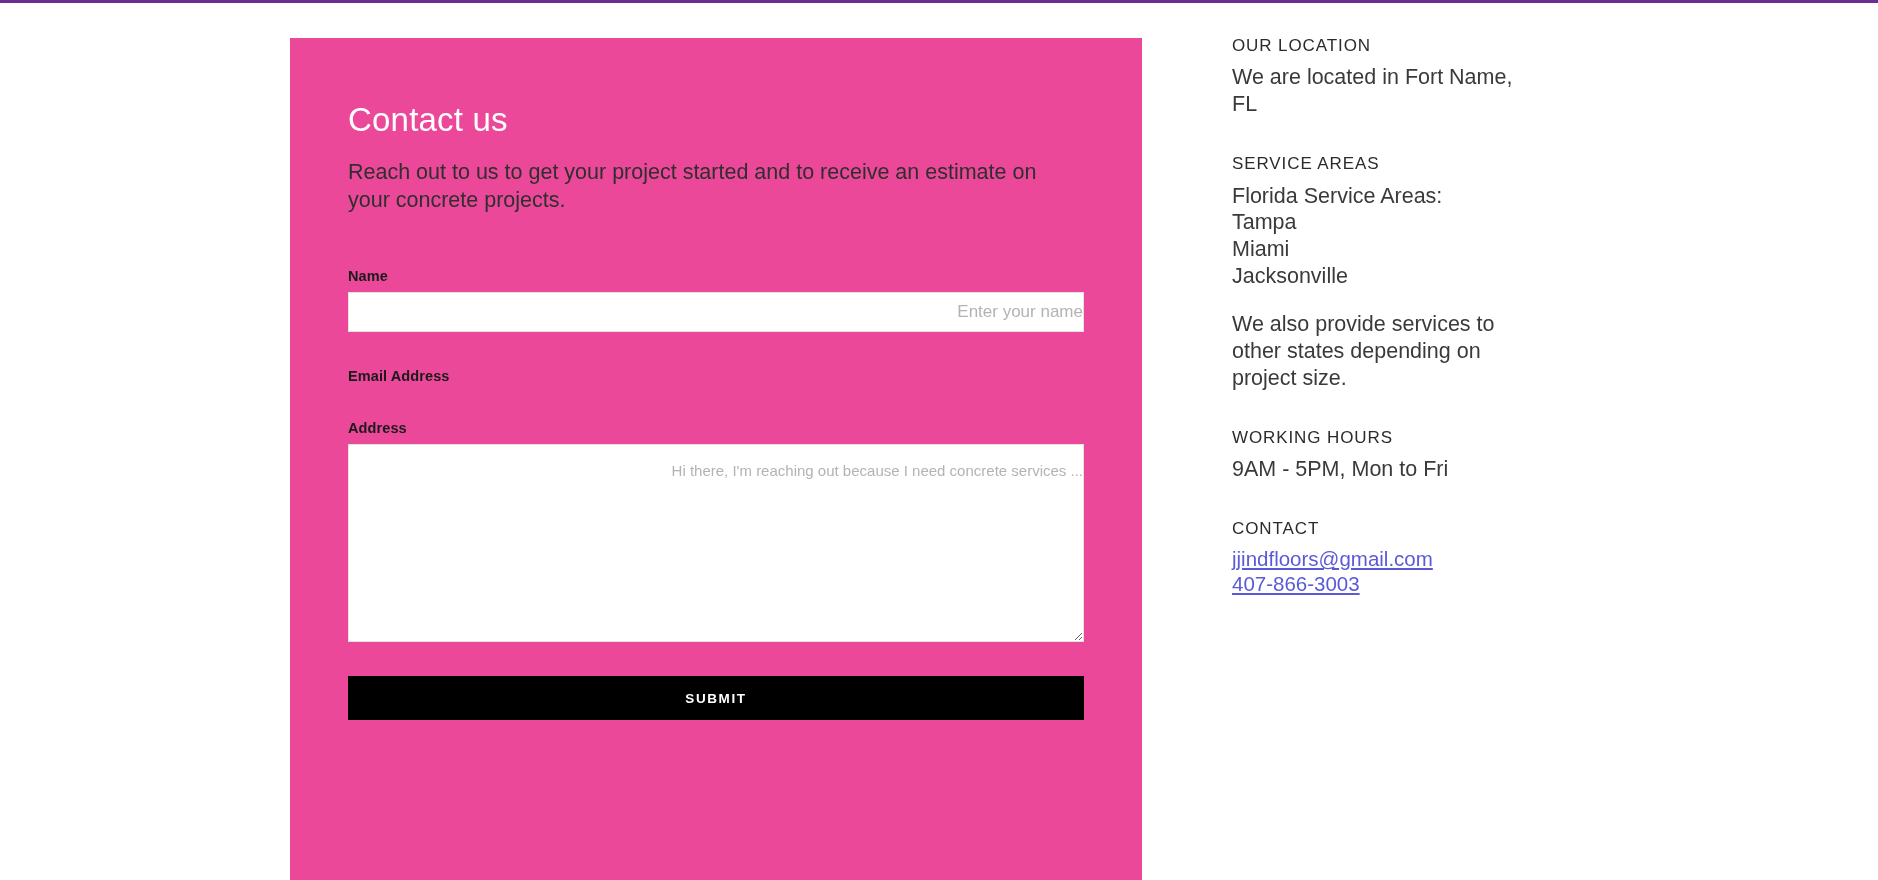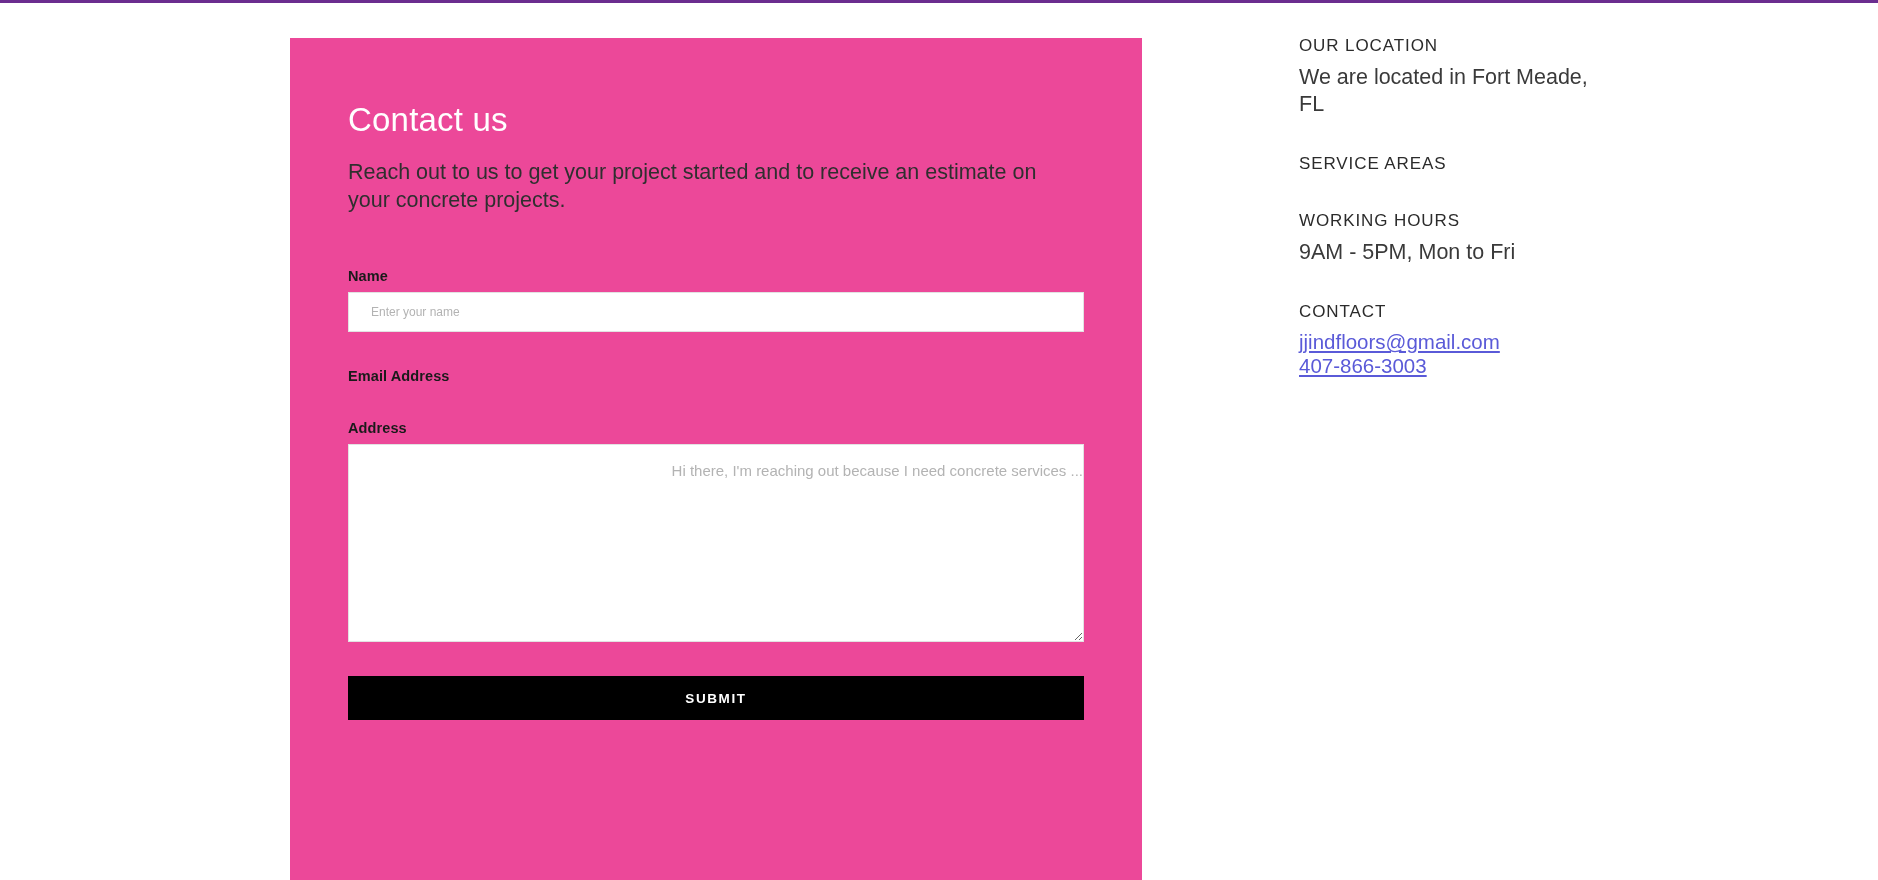--- a/index.html
+++ b/index.html
@@ -65,25 +65,26 @@
   .field-label.first { margin-top: 54px; }
 
   .text-input {
     display: block;
     width: 736px;
     height: 40px;
     box-sizing: border-box;
     border: 1px solid #e2e2e2;
     background: #ffffff;
     padding: 0 0 0 22px;
-    font-size: 12px;
+    font-size: 17px;
     font-family: "Liberation Sans", sans-serif;
     color: #333333;
     outline: none;
     border-radius: 0;
+    text-align: right;
   }
   .text-input::placeholder { color: #b3b3b3; }
 
   .text-area {
     display: block;
     width: 736px;
     height: 198px;
     box-sizing: border-box;
     border: 1px solid #e2e2e2;
     background: #ffffff;
@@ -111,21 +112,21 @@
     font-size: 13.5px;
     font-weight: 700;
     letter-spacing: 1.6px;
     cursor: pointer;
     border-radius: 0;
   }
 
   
   .info-col {
     position: absolute;
-    left: 1299px;
+    left: 1232px;
     top: 36px;
     width: 400px;
   }
   .info-head {
     font-size: 17px;
     font-weight: 400;
     color: #2b2b2b;
     letter-spacing: 0.9px;
     text-transform: uppercase;
     margin: 0 0 8px 0;
@@ -167,23 +168,31 @@
 
     <div class="field-label">Address</div>
     <textarea class="text-area" placeholder="Hi there, I'm reaching out because I need concrete services ..." style=""></textarea>
 
     <button class="submit-btn">SUBMIT</button>
   </div>
 
   <div class="info-col">
 
     <div class="info-head">OUR LOCATION</div>
-    <p class="info-body">We are located in Fort Meade, FL</p>
+    <p class="info-body">We are located in Fort Name, FL</p>
 
     <div class="info-head spaced">SERVICE AREAS</div>
+    <p class="info-body">
+      <span>Florida Service Areas:</span><br>
+      <span>Tampa</span><br>
+      <span>Miami</span><br>
+      <span>Jacksonville</span>
+      <span class="gap"></span>
+      <span>We also provide services to other states depending on project size.</span>
+    </p>
 
     <div class="info-head spaced">WORKING HOURS</div>
     <p class="info-body">9AM - 5PM, Mon to Fri</p>
 
     <div class="info-head spaced">CONTACT</div>
     <a class="info-link" href="#">jjindfloors@gmail.com</a>
     <a class="info-link" href="#">407-866-3003</a>
 
   </div>
 

